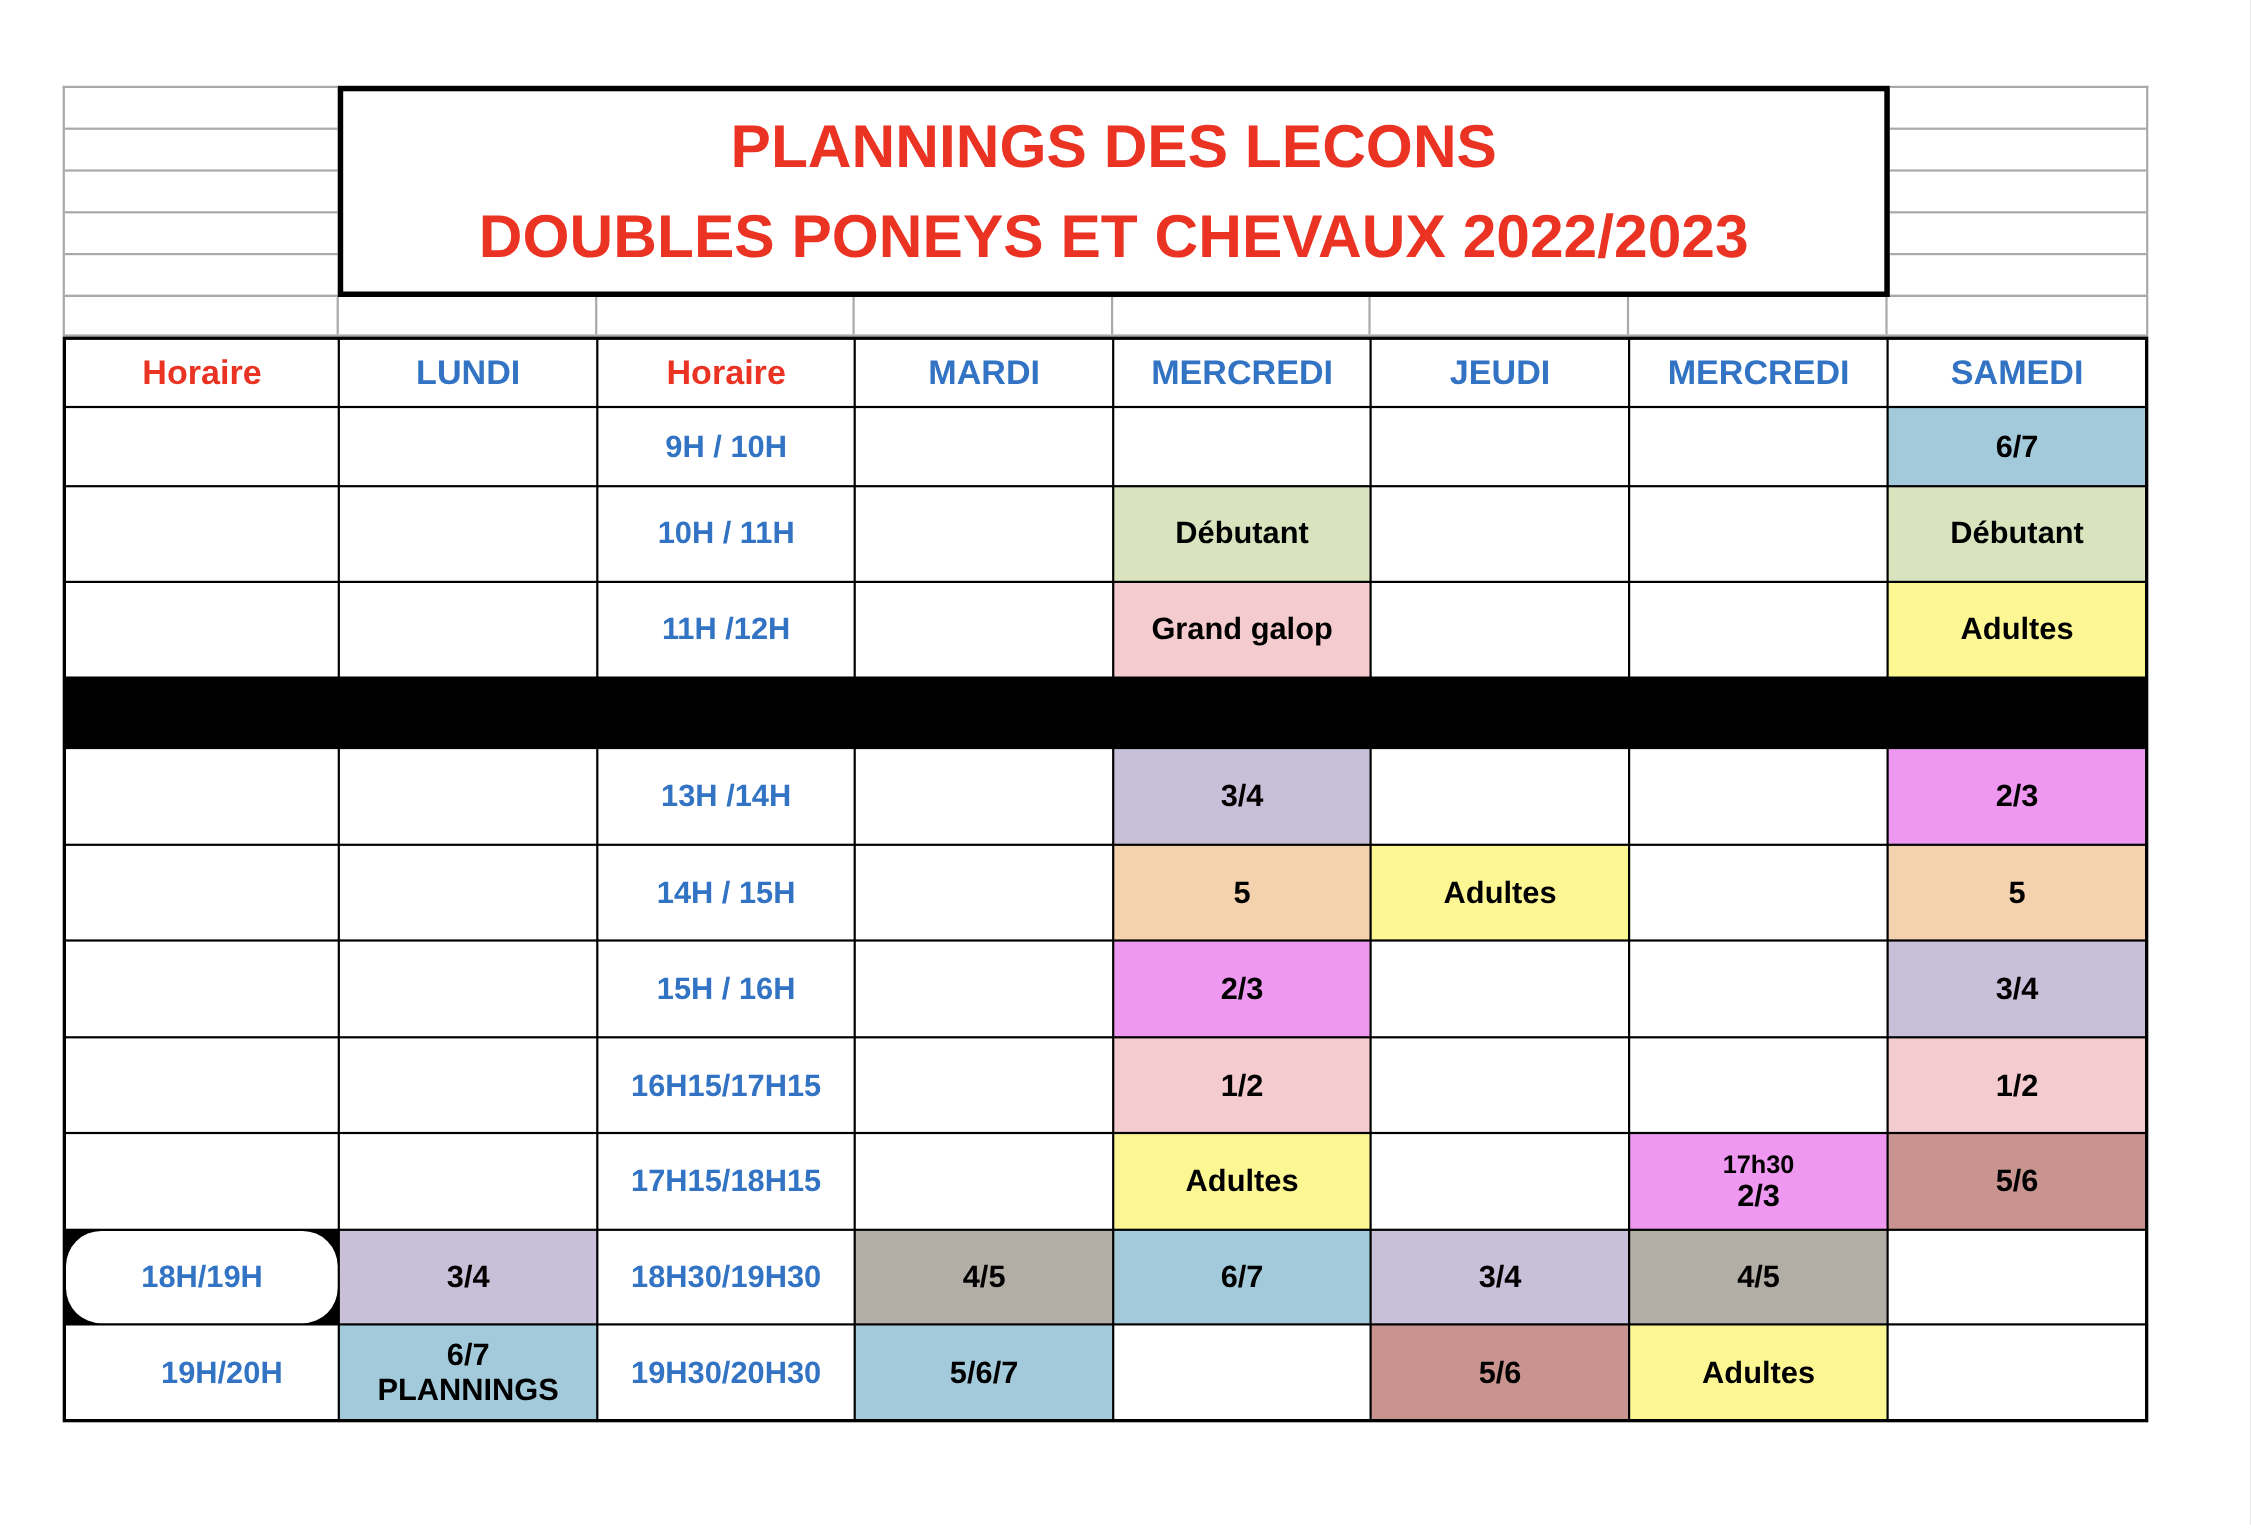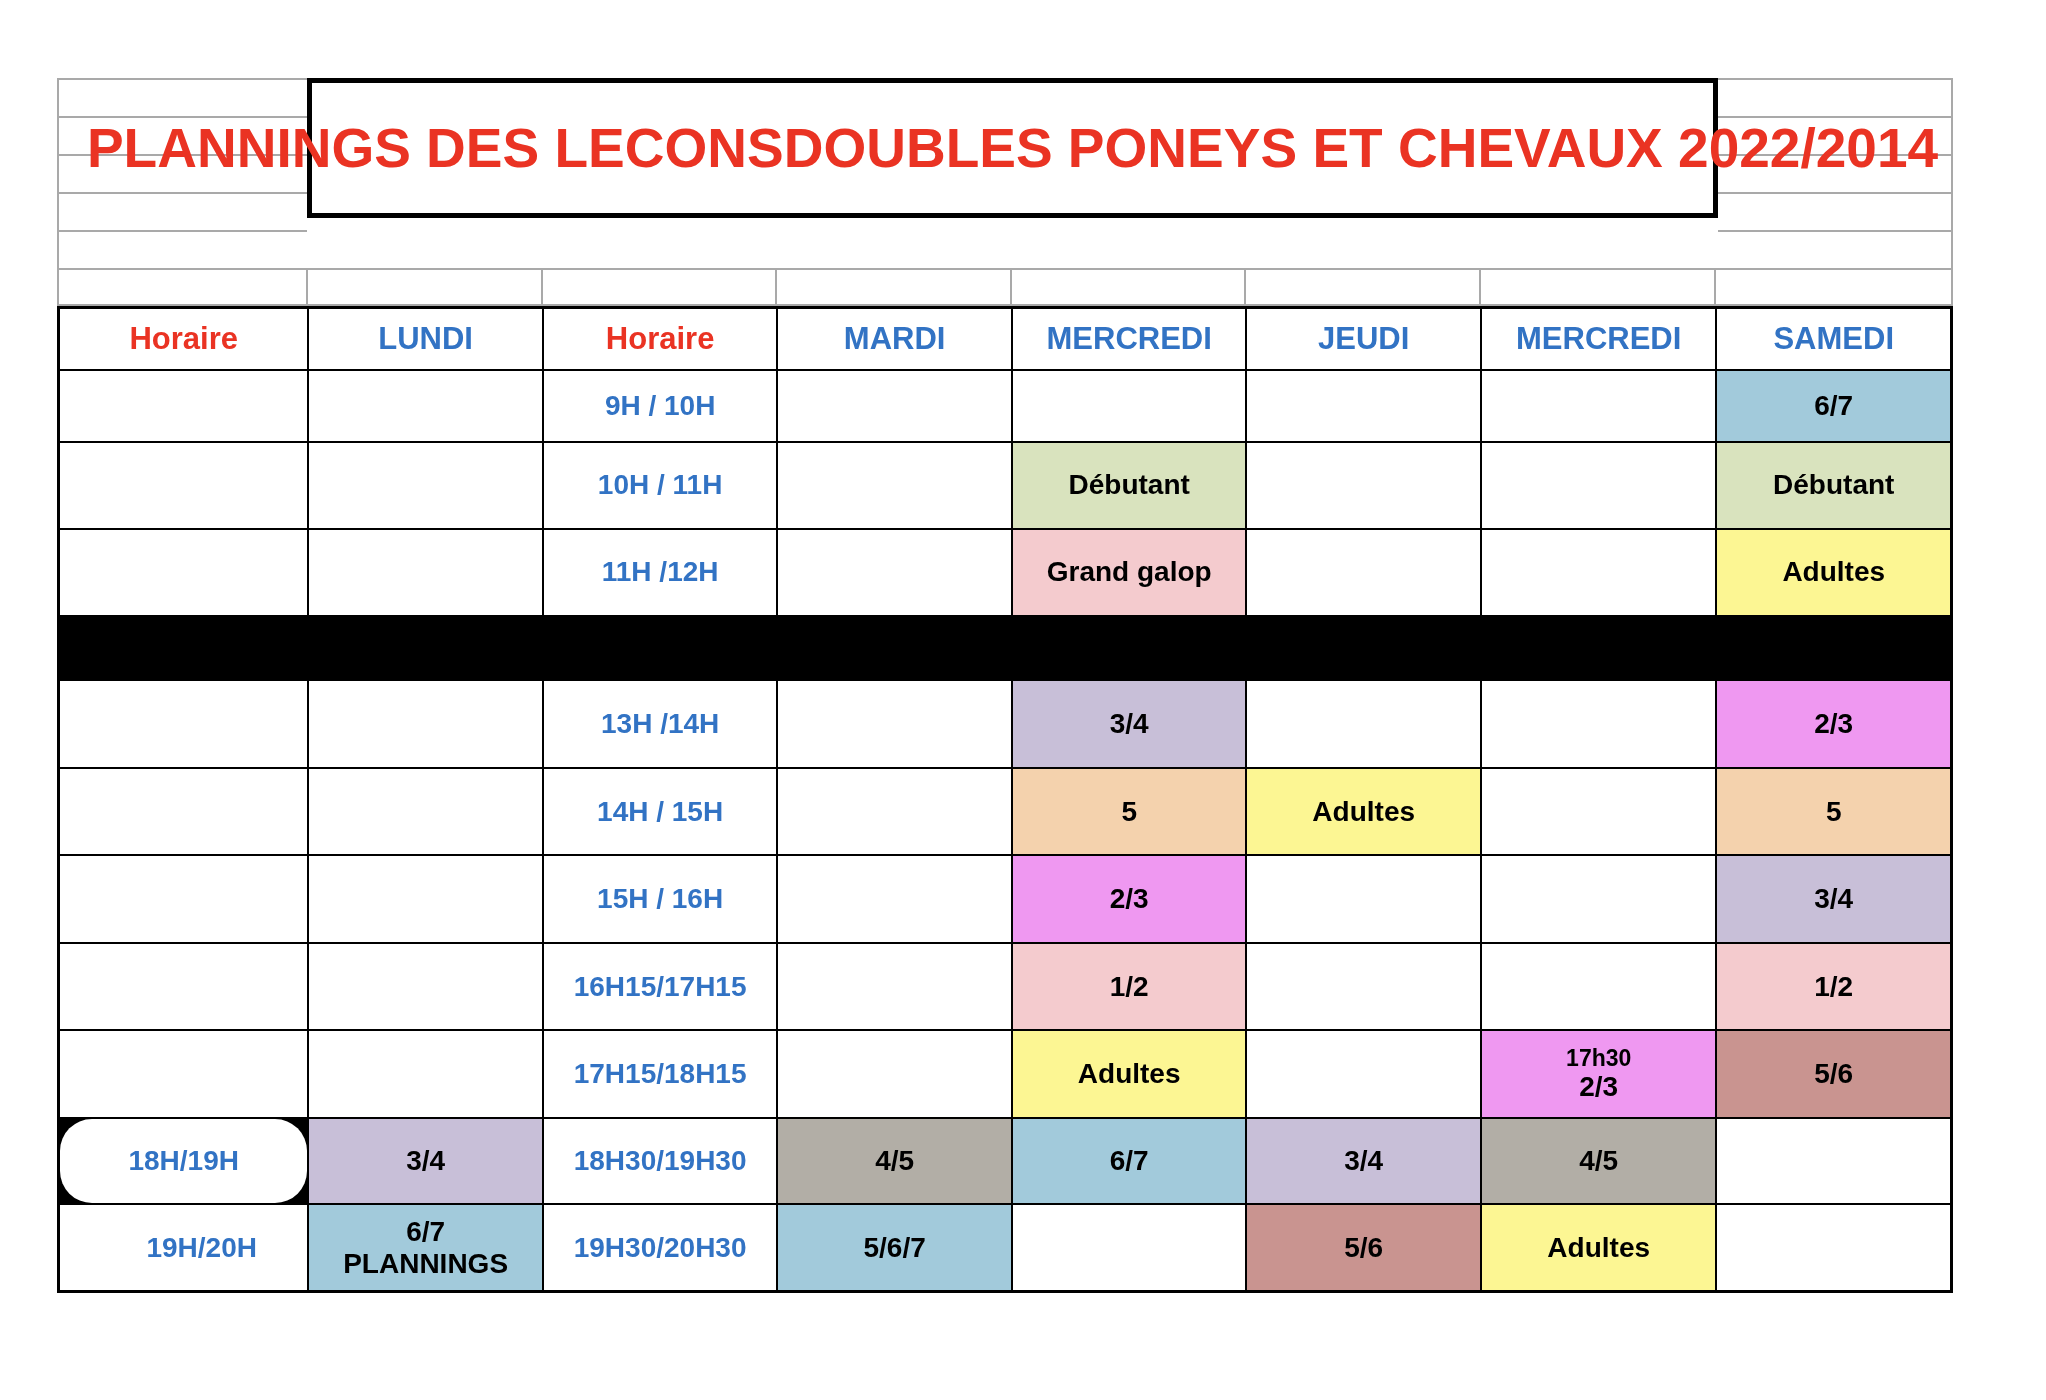--- a/index.html
+++ b/index.html
@@ -13,23 +13,23 @@
   #fill-left{left:57px;top:78px;width:250px;height:190px;border-top:2px solid #a9a9a9;border-left:2px solid #a9a9a9;}
   #fill-right{left:1718px;top:78px;width:235px;height:190px;border-top:2px solid #a9a9a9;border-right:2px solid #a9a9a9;}
   #fill-band{
     left:57px;top:268px;width:1896px;height:38px;border:2px solid #a9a9a9;
     display:grid;grid-template-columns:250fr 235fr 235fr 235fr 235fr 235fr 236fr 235fr;
   }
   #fill-band .fcell{box-sizing:border-box;border-right:2px solid #a9a9a9;}
   #fill-band .fcell:last-child{border-right:none;}
   
   #title-box{
-    position:absolute;left:307px;top:78px;width:1411px;height:140px;box-sizing:border-box;
+    position:absolute;left:307px;top:78px;width:1411px;height:192px;box-sizing:border-box;
     border:5px solid #000;background:#fff;z-index:5;
-    display:flex;flex-direction:row;align-items:center;justify-content:center;
+    display:flex;flex-direction:column;align-items:center;justify-content:center;
   }
   .title-line{font-size:55px;font-weight:700;line-height:1.5;white-space:nowrap;}
   
   #schedule{
     position:absolute;left:57px;top:306px;width:1896px;height:987px;box-sizing:border-box;
     background:#000;padding:3px;display:grid;gap:2px;
     grid-template-columns:250fr 235fr 235fr 235fr 235fr 235fr 236fr 235fr;
     grid-template-rows:62fr 72fr 87fr 88fr 64fr 88fr 88fr 88fr 88fr 88fr 87fr 87fr;
   }
   .gc{
@@ -68,21 +68,21 @@
     <div class="fcell" style="border-color: rgb(169, 169, 169);"></div>
     <div class="fcell" style="border-color: rgb(169, 169, 169);"></div>
     <div class="fcell" style="border-color: rgb(169, 169, 169);"></div>
     <div class="fcell" style="border-color: rgb(169, 169, 169);"></div>
     <div class="fcell" style="border-color: rgb(169, 169, 169);"></div>
     <div class="fcell" style="border-color: rgb(169, 169, 169);"></div>
   </div>
 
   <div id="title-box">
     <div class="title-line" style="color: rgb(234, 51, 35);">PLANNINGS DES LECONS</div>
-    <div class="title-line" style="color: rgb(234, 51, 35);">DOUBLES PONEYS ET CHEVAUX 2022/2014</div>
+    <div class="title-line" style="color: rgb(234, 51, 35);">DOUBLES PONEYS ET CHEVAUX 2022/2023</div>
   </div>
 
   <div id="schedule" style="background: rgb(0, 0, 0);">
       <div class="gc hcell" style="color: rgb(234, 51, 35);">Horaire</div>
       <div class="gc hcell" style="color: rgb(50, 115, 196);">LUNDI</div>
       <div class="gc hcell" style="color: rgb(234, 51, 35);">Horaire</div>
       <div class="gc hcell" style="color: rgb(50, 115, 196);">MARDI</div>
       <div class="gc hcell" style="color: rgb(50, 115, 196);">MERCREDI</div>
       <div class="gc hcell" style="color: rgb(50, 115, 196);">JEUDI</div>
       <div class="gc hcell" style="color: rgb(50, 115, 196);">MERCREDI</div>

